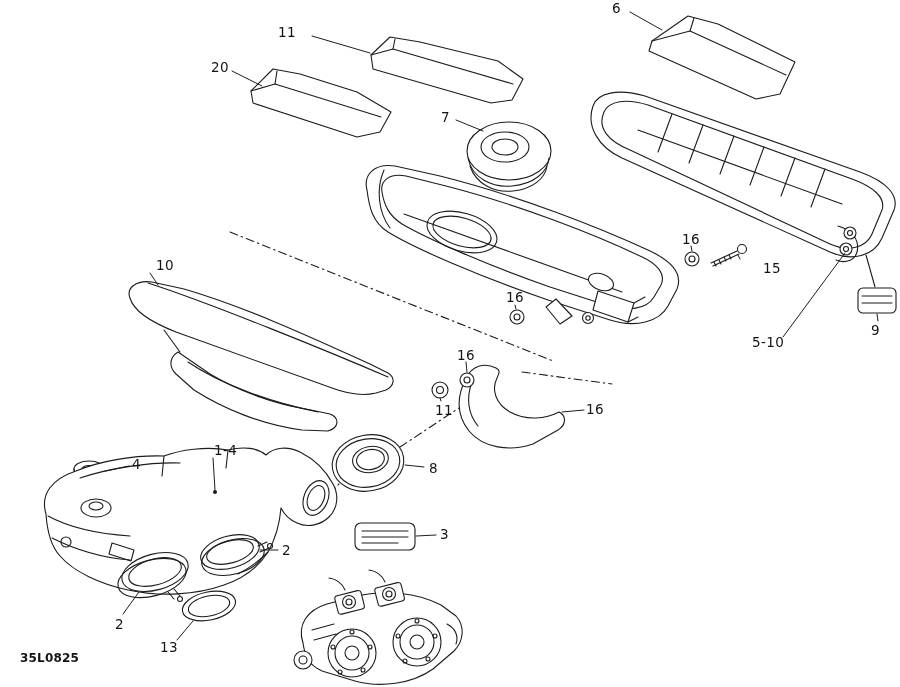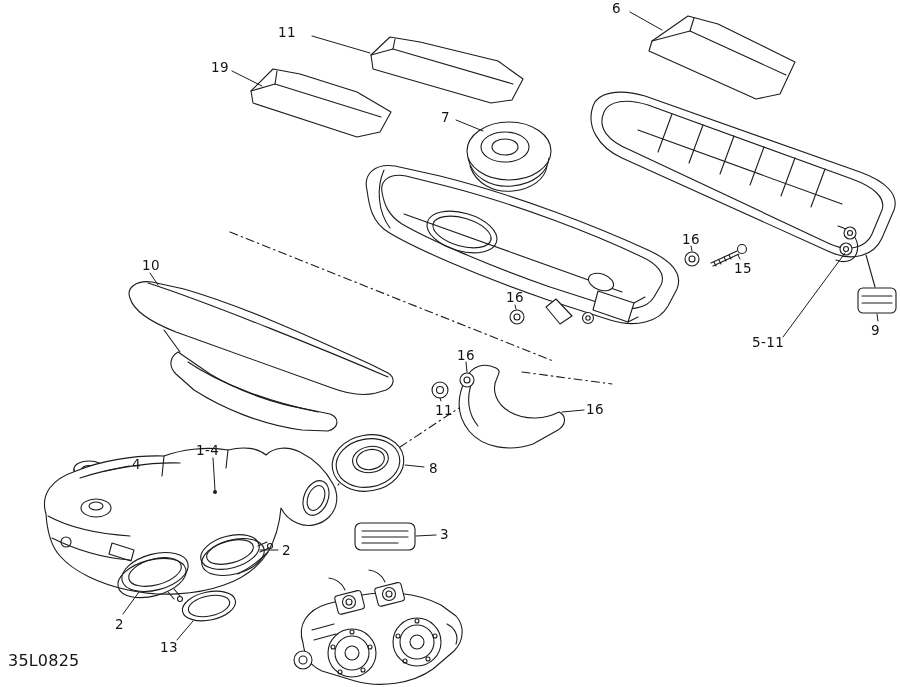--- a/index.html
+++ b/index.html
@@ -19,24 +19,25 @@
   .callout {
     position: absolute;
     font-size: 13.5px;
     line-height: 14px;
     letter-spacing: 0.4px;
     color: #141414;
     white-space: nowrap;
   }
   .drawing-code {
     position: absolute;
-    left: 8px; top: 651px;
-    font-size: 16px;
+    left: 20px; top: 651px;
+    font-size: 12px;
     color: #141414;
     letter-spacing: 0.2px;
+    font-weight: bold;
   }
 </style>
 </head>
 <body>
 
 <div class="stage">
 
   <svg width="900" height="687" viewBox="0 0 900 687">
     <g stroke="#1c1c1c" stroke-width="1.1" fill="none" stroke-linejoin="round" stroke-linecap="round">
 
@@ -257,34 +258,34 @@
         <path d="M436,535 L416,536"></path>
         <path d="M278,550 L260,550"></path>
         <path d="M123,614 L139,592"></path>
         <path d="M177,640 L193,621"></path>
       </g>
     </g>
   </svg>
 
   <div class="callout" style="left:612px; top:1px">6</div>
   <div class="callout" style="left:278px; top:25px">11</div>
-  <div class="callout" style="left:211px; top:60px">19</div>
+  <div class="callout" style="left:211px; top:60px">20</div>
   <div class="callout" style="left:441px; top:110px">7</div>
   <div class="callout" style="left:682px; top:232px">16</div>
-  <div class="callout" style="left:734px; top:261px">15</div>
+  <div class="callout" style="left:763px; top:261px">15</div>
   <div class="callout" style="left:506px; top:290px">16</div>
-  <div class="callout" style="left:142px; top:258px">10</div>
+  <div class="callout" style="left:156px; top:258px">10</div>
   <div class="callout" style="left:871px; top:323px">9</div>
-  <div class="callout" style="left:752px; top:335px">5-11</div>
+  <div class="callout" style="left:752px; top:335px">5-10</div>
   <div class="callout" style="left:457px; top:348px">16</div>
   <div class="callout" style="left:435px; top:403px">11</div>
   <div class="callout" style="left:586px; top:402px">16</div>
   <div class="callout" style="left:429px; top:461px">8</div>
   <div class="callout" style="left:132px; top:457px">4</div>
-  <div class="callout" style="left:196px; top:443px">1-4</div>
+  <div class="callout" style="left:214px; top:443px">1-4</div>
   <div class="callout" style="left:440px; top:527px">3</div>
   <div class="callout" style="left:282px; top:543px">2</div>
   <div class="callout" style="left:115px; top:617px">2</div>
   <div class="callout" style="left:160px; top:640px">13</div>
 
   <div class="drawing-code">35L0825</div>
 
 </div>
 
 </body></html>

